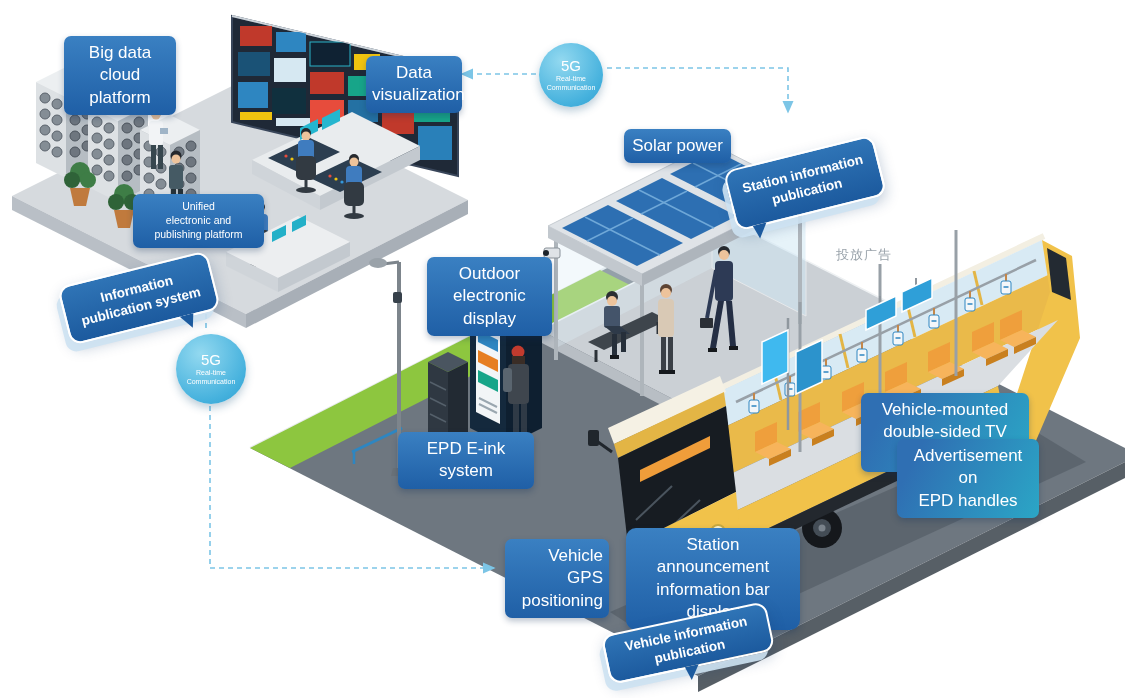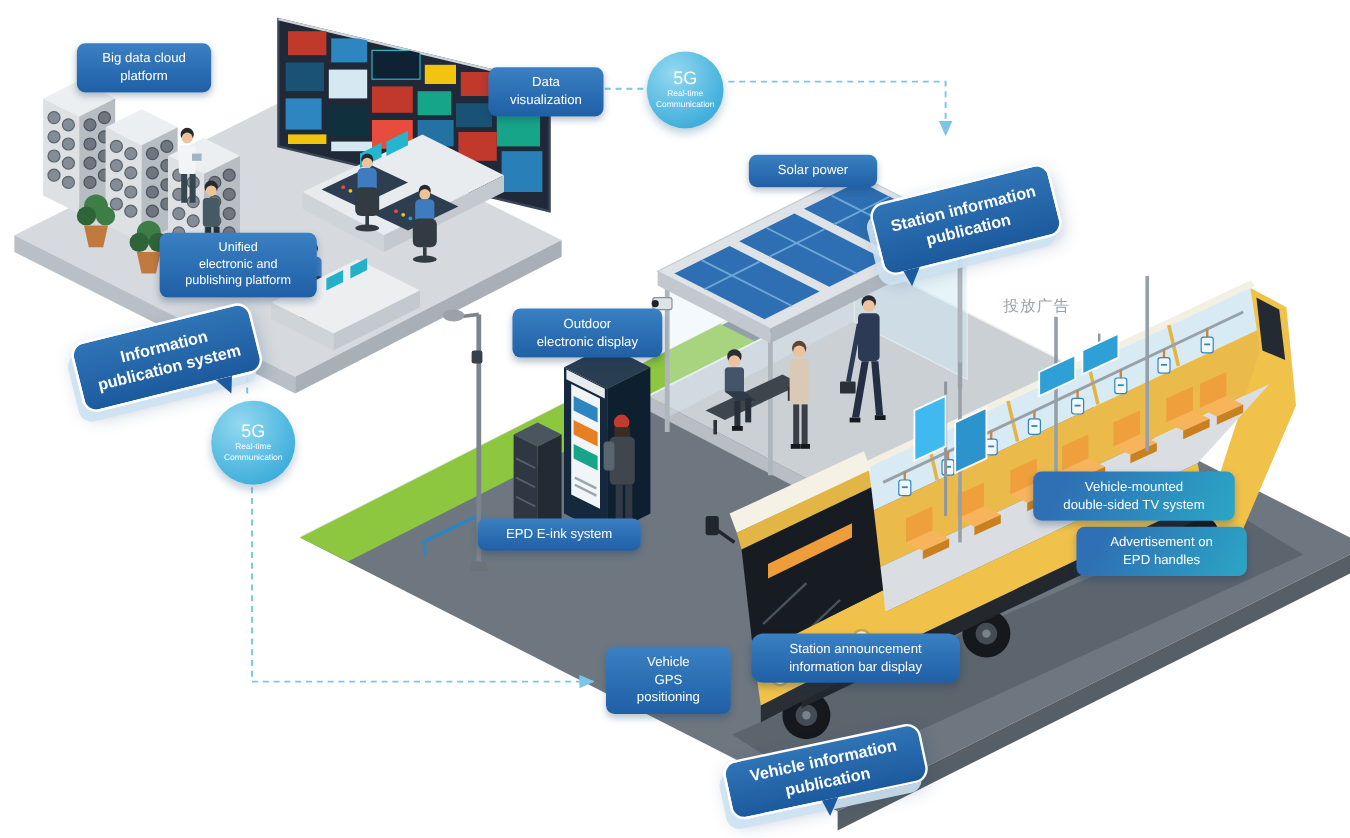--- a/index.html
+++ b/index.html
@@ -2,21 +2,21 @@
 <html><head>
 <meta charset="utf-8">
 <style>
   html,body{margin:0;padding:0;background:#ffffff;font-family:"Liberation Sans",sans-serif;}
   #stage{position:relative;width:1125px;height:698px;overflow:hidden;background:#ffffff;}
   #scene{position:absolute;left:0;top:0;}
   .callout{
     position:absolute;
     background:linear-gradient(180deg,#3a80c2,#1f5fa6);
     color:#fff;border-radius:7px;
-    font-size:11px;line-height:1.32;
+    font-size:17px;line-height:1.32;
     padding:6px 6px;text-align:center;
     white-space:pre-line;
     box-shadow:0 3px 6px rgba(20,50,90,.3);
   }
   .callout.teal{background:linear-gradient(118deg,#2f6fb3 15%,#2ba6c6 100%);}
   .callout.small{font-size:10.5px;}
   .bubble{
     position:absolute;
     background:linear-gradient(180deg,#2f74b6,#1c5a9e);
     border:2.5px solid #fff;border-radius:12px;
@@ -383,34 +383,34 @@
   <g fill="none" stroke="#7cc5e6" stroke-width="1.6" stroke-dasharray="5 4">
     <path d="M536,74 L462,74" marker-end="url(#arr)"></path>
     <path d="M607,68 L788,68 L788,112" marker-end="url(#arr)"></path>
     <path d="M206,296 L206,332"></path>
     <path d="M210,406 L210,568 L494,568" marker-end="url(#arr)"></path>
   </g>
 </svg>
 
   <div class="callout" style="left:64px;top:36px;width:100px;">Big data cloud
 platform</div>
-  <div class="callout" style="left:366px;top:56px;width:84px;margin-left:41px;">Data
+  <div class="callout" style="left:366px;top:56px;width:84px;">Data
 visualization</div>
   <div class="callout" style="left:624px;top:129px;width:95px;">Solar power</div>
   <div class="callout small" style="left:133px;top:194px;width:119px;">Unified
 electronic and
 publishing platform</div>
   <div class="callout" style="left:427px;top:257px;width:113px;">Outdoor
 electronic display</div>
   <div class="callout" style="left:398px;top:432px;width:124px;">EPD E-ink system</div>
   <div class="callout teal" style="left:861px;top:393px;width:156px;">Vehicle-mounted
 double-sided TV system</div>
   <div class="callout teal" style="left:897px;top:439px;width:130px;">Advertisement on
 EPD handles</div>
-  <div class="callout" style="left:505px;top:539px;width:92px;">Vehicle
+  <div class="callout" style="left:505px;top:539px;width:92px;text-align:right;">Vehicle
 GPS
 positioning</div>
   <div class="callout" style="left:626px;top:528px;width:162px;border-radius:10px;">Station announcement
 information bar display</div>
 
   <div class="bubble" id="bubble-info" style="left:62px;top:268px;width:150px;height:56px;">Information
 publication system</div>
   <div class="bubble" id="bubble-station" style="left:728px;top:152px;width:150px;height:58px;">Station information
 publication</div>
   <div class="bubble" id="bubble-vehicle" style="left:604px;top:618px;width:164px;height:46px;">Vehicle information

